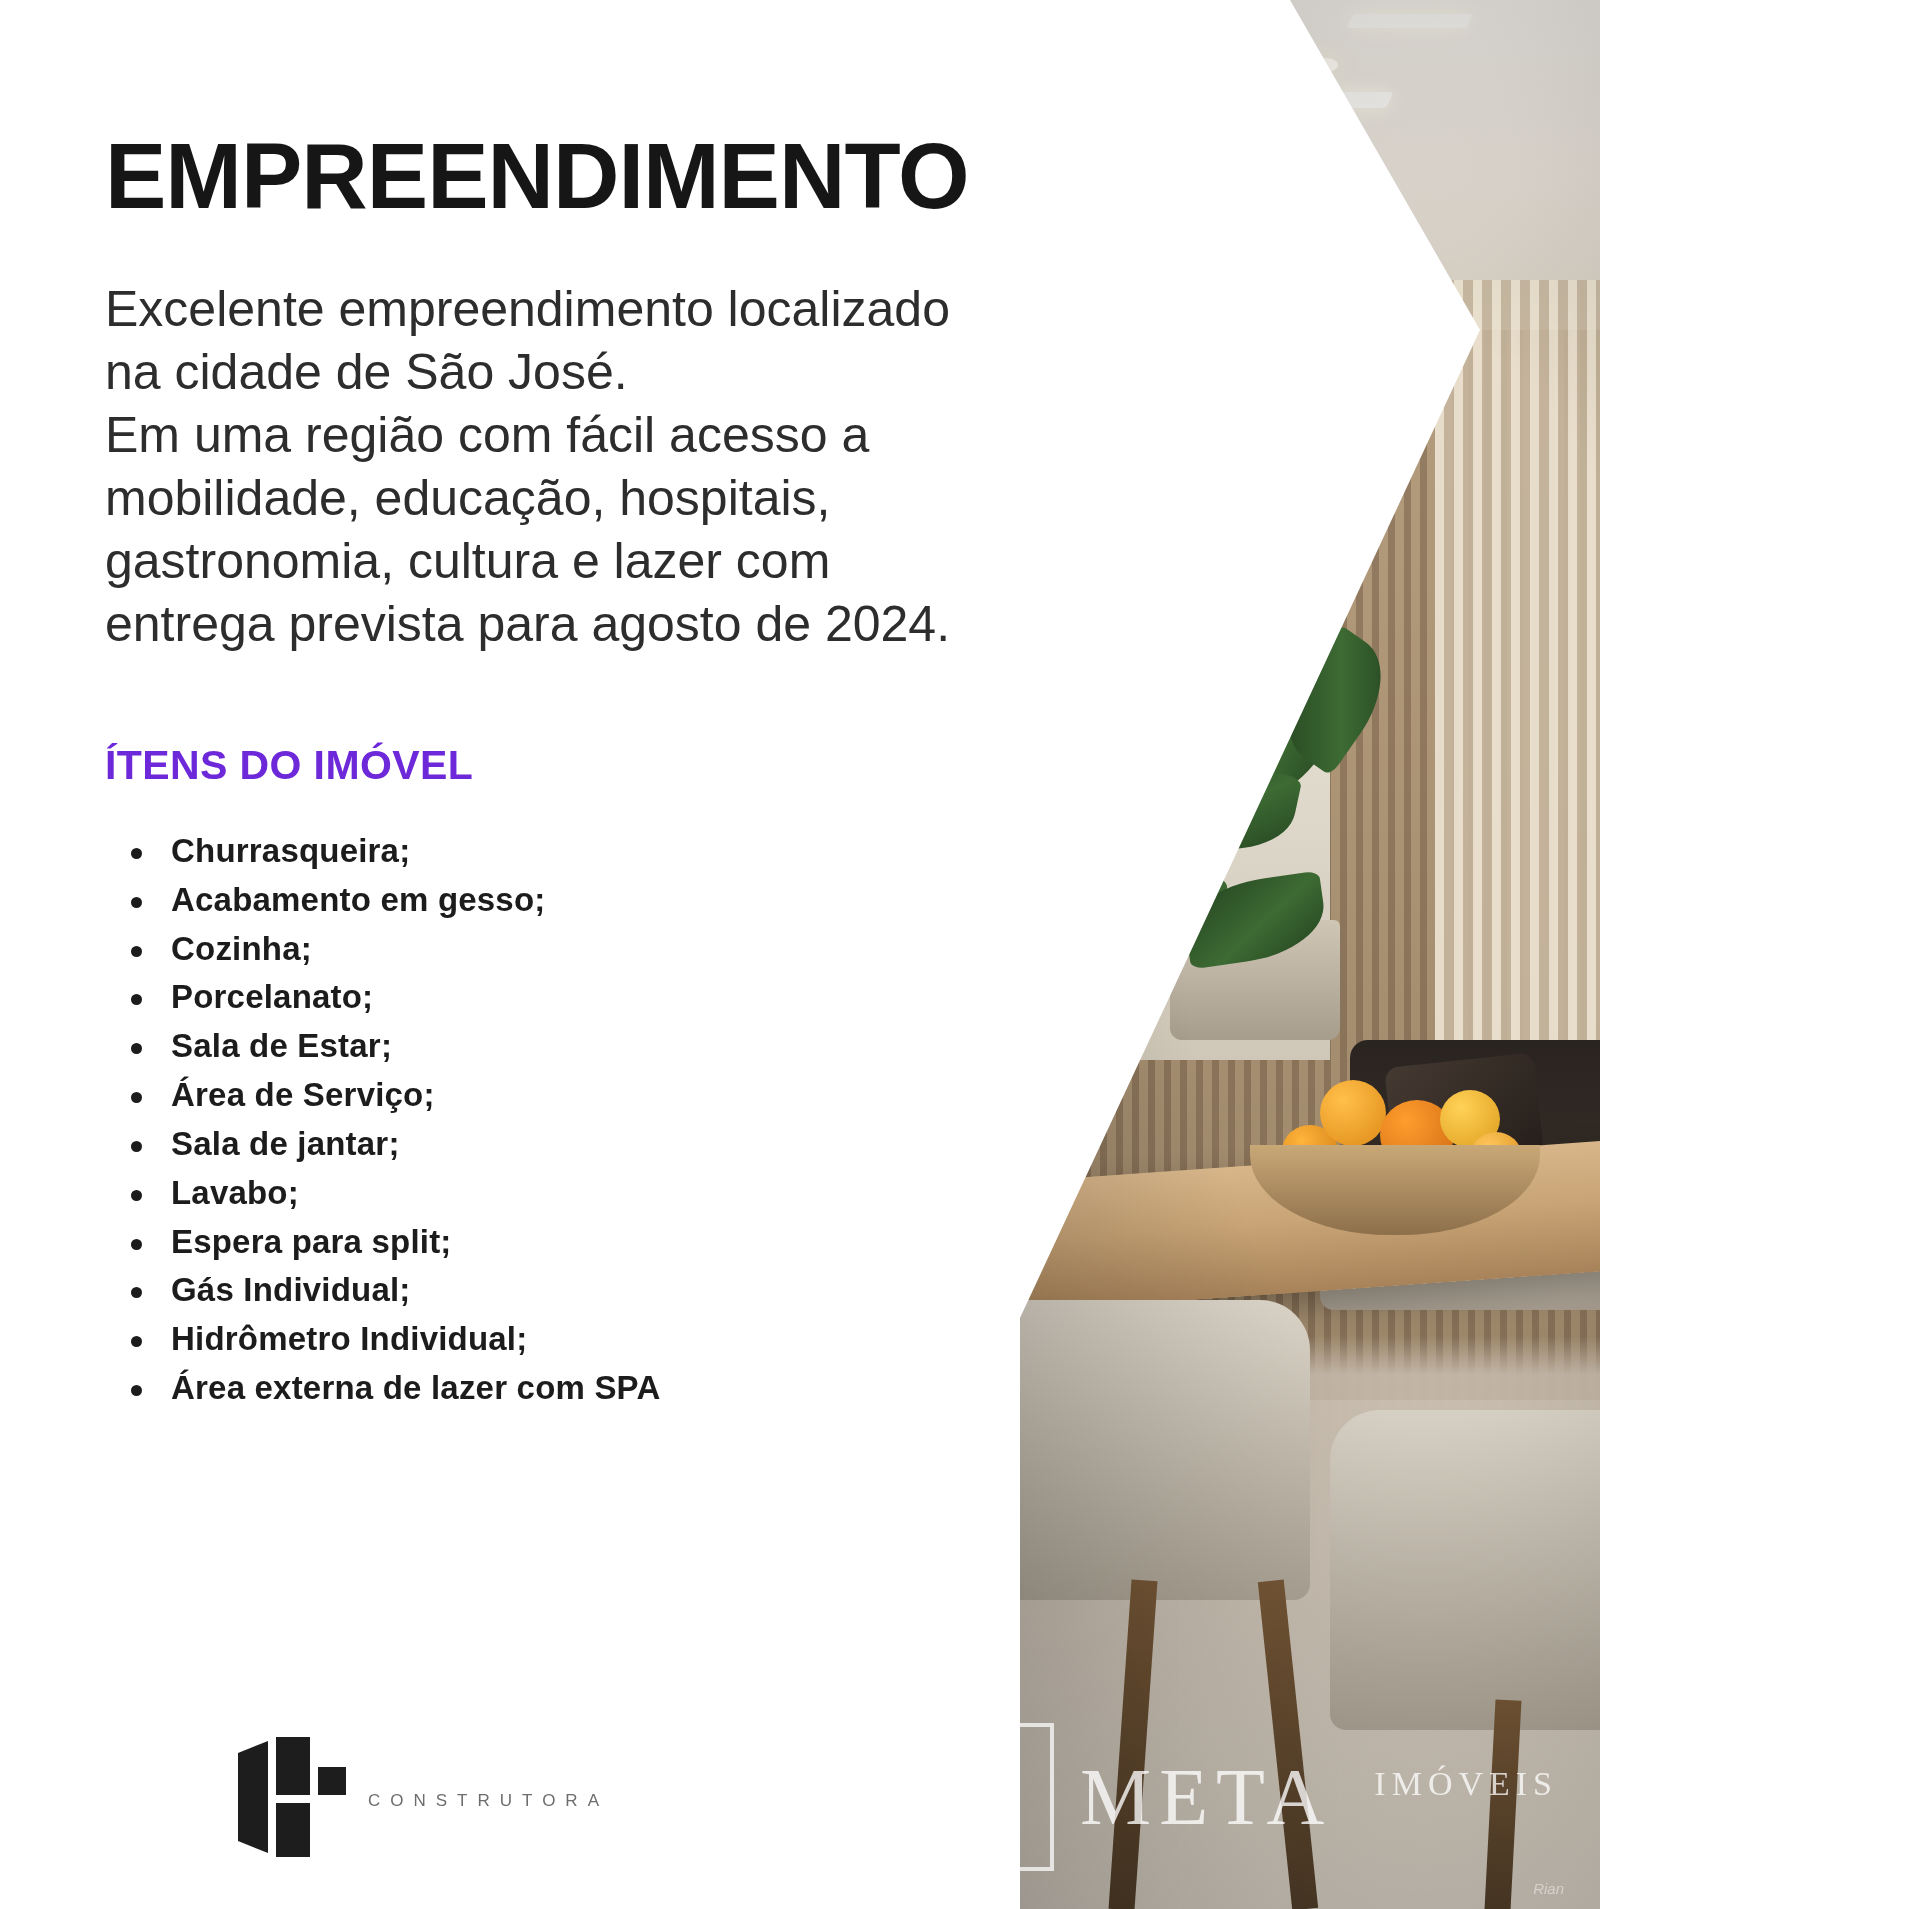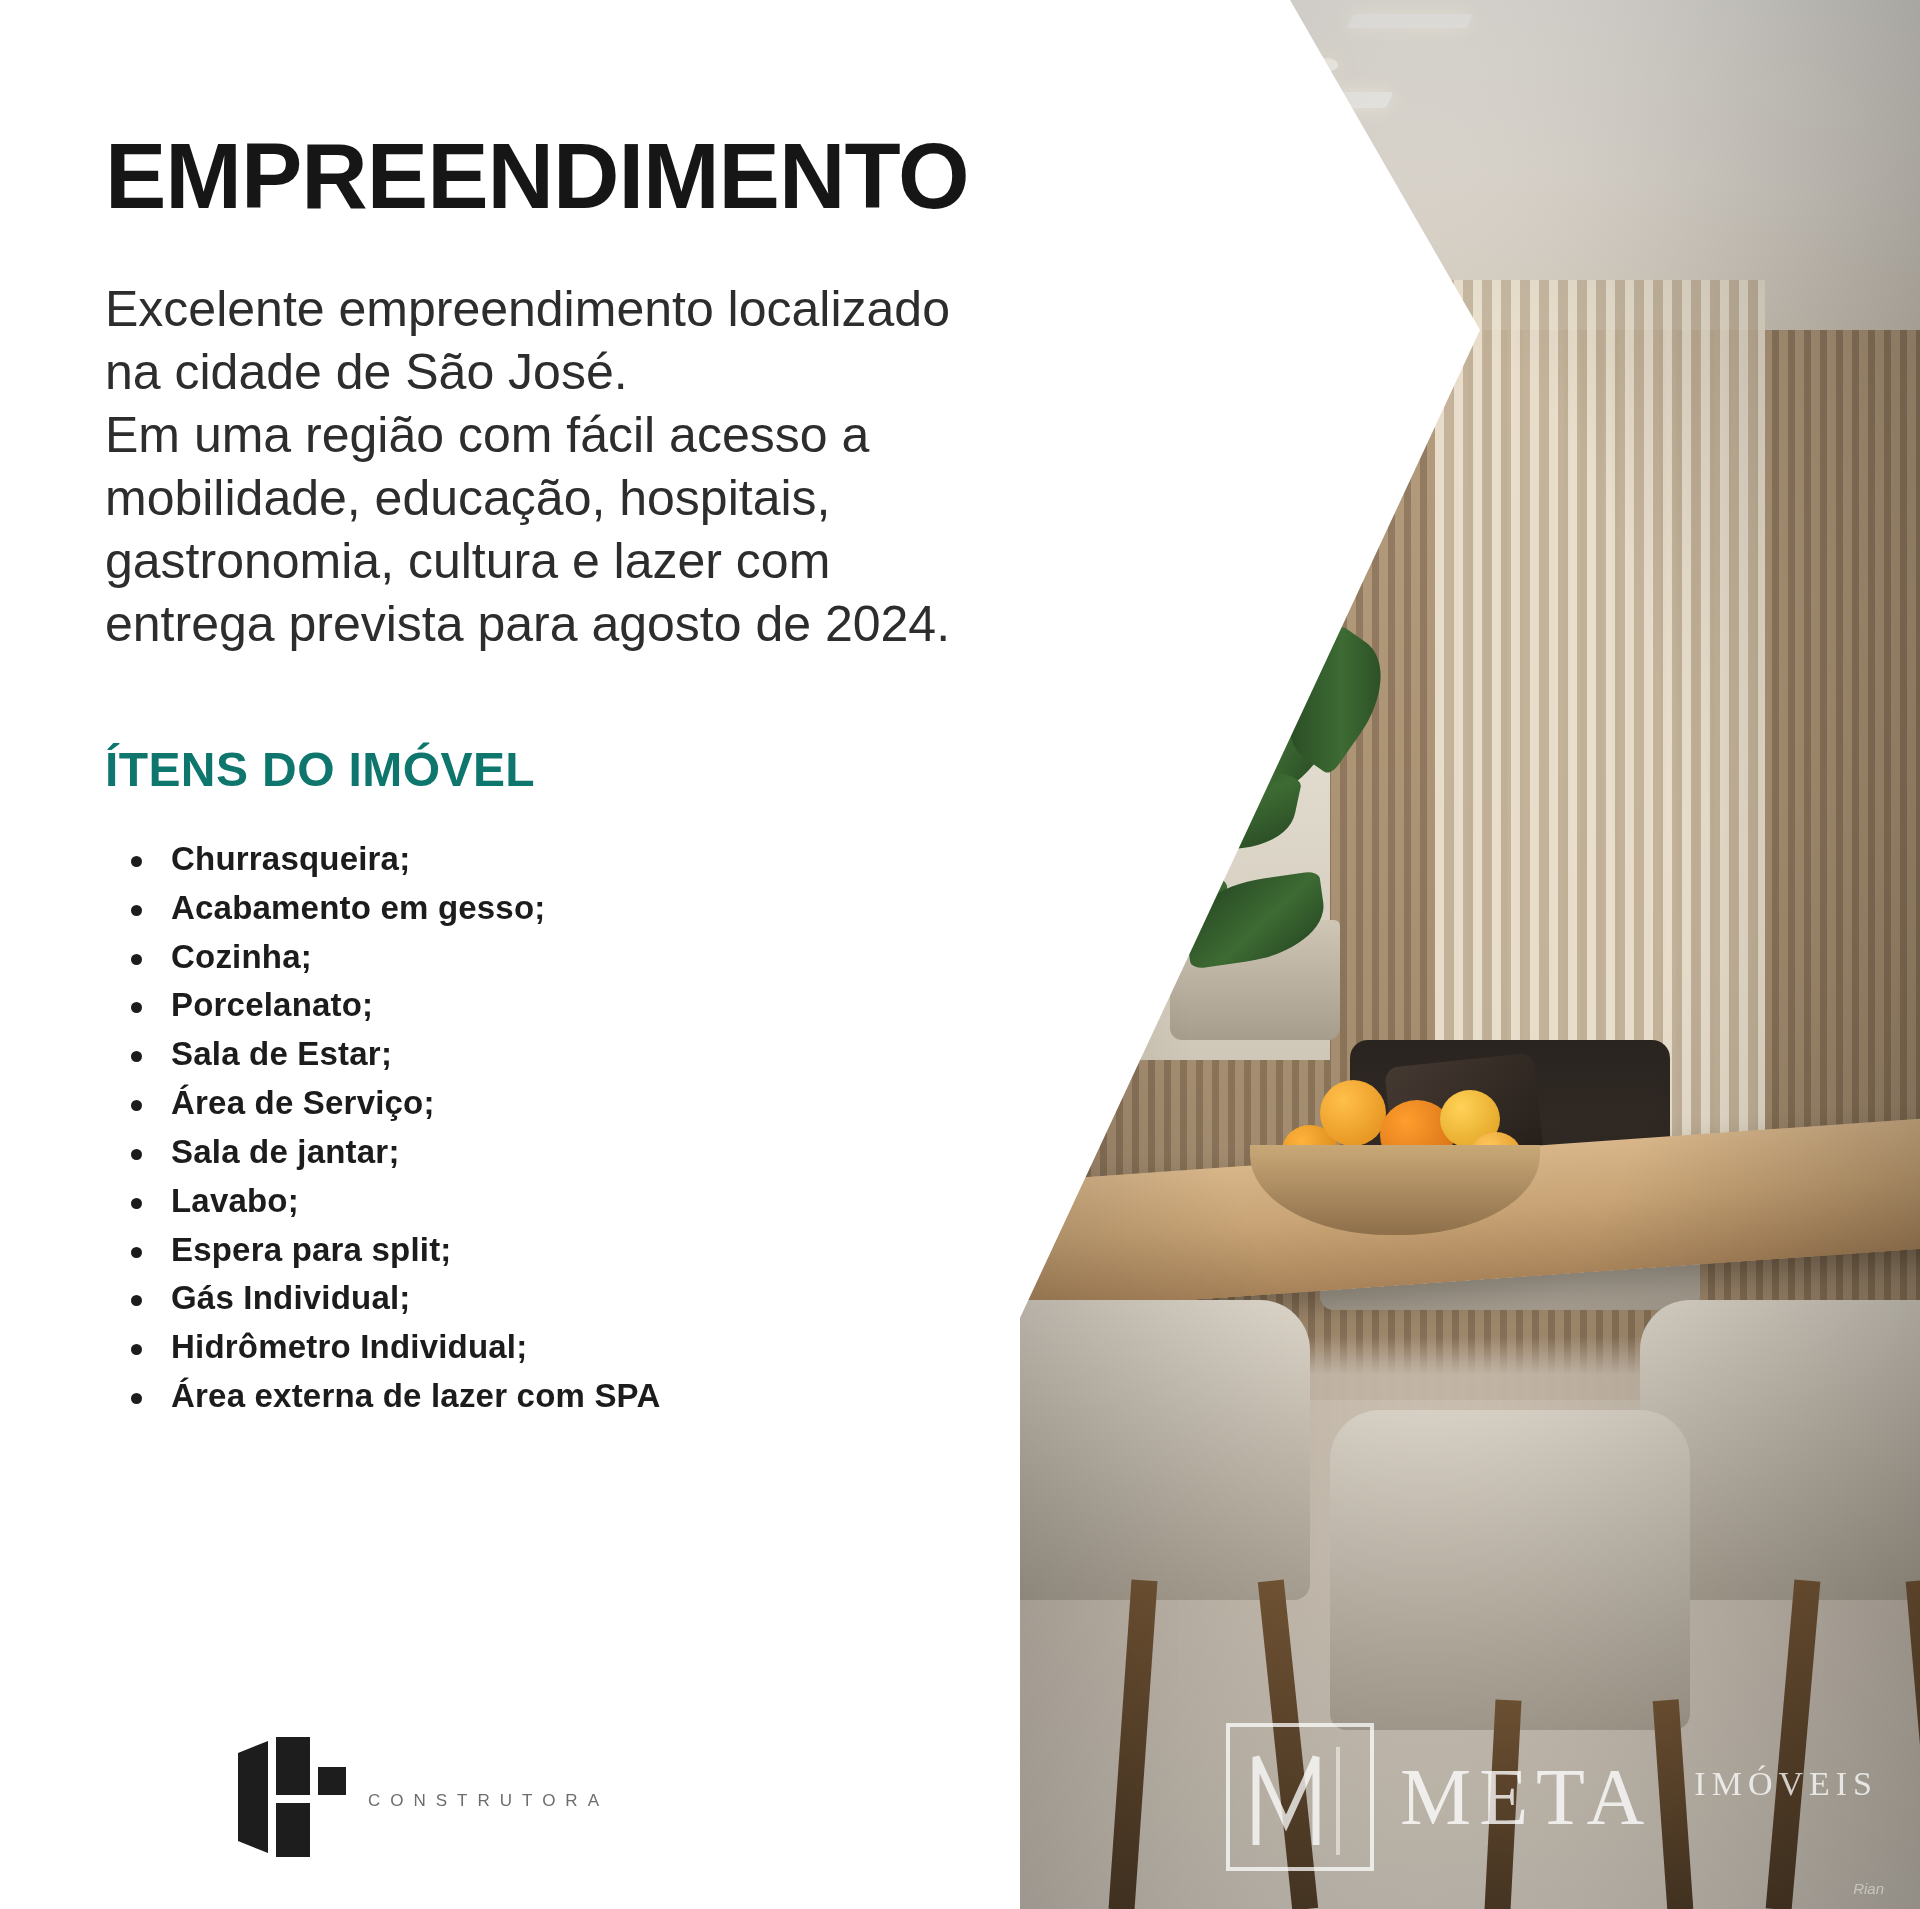--- a/index.html
+++ b/index.html
@@ -7,21 +7,21 @@
   html, body {
     width: 1920px;
     height: 1909px;
     background: #ffffff;
     font-family: "Liberation Sans", sans-serif;
     overflow: hidden;
   }
 
   #poster {
     position: relative;
-    width: 1920px;
+    width: 1600px;
     height: 1909px;
     background: #ffffff;
     overflow: hidden;
   }
 
   
   .photo {
     position: absolute;
     top: 0;
     left: 1020px;
@@ -232,24 +232,24 @@
     font-size: 50px;
     line-height: 1.26;
     color: #2d2d2d;
     font-weight: 400;
     max-width: 1230px;
     white-space: pre-line;
   }
 
   h2.subtitle {
     margin-top: 86px;
-    font-size: 48px;
+    font-size: 41px;
     font-weight: bold;
     letter-spacing: 0.4px;
-    color: #0f766e;
+    color: #6d28d9;
   }
 
   ul.items {
     margin-top: 38px;
     list-style: none;
     padding-left: 18px;
   }
   ul.items li {
     position: relative;
     font-size: 33px;

